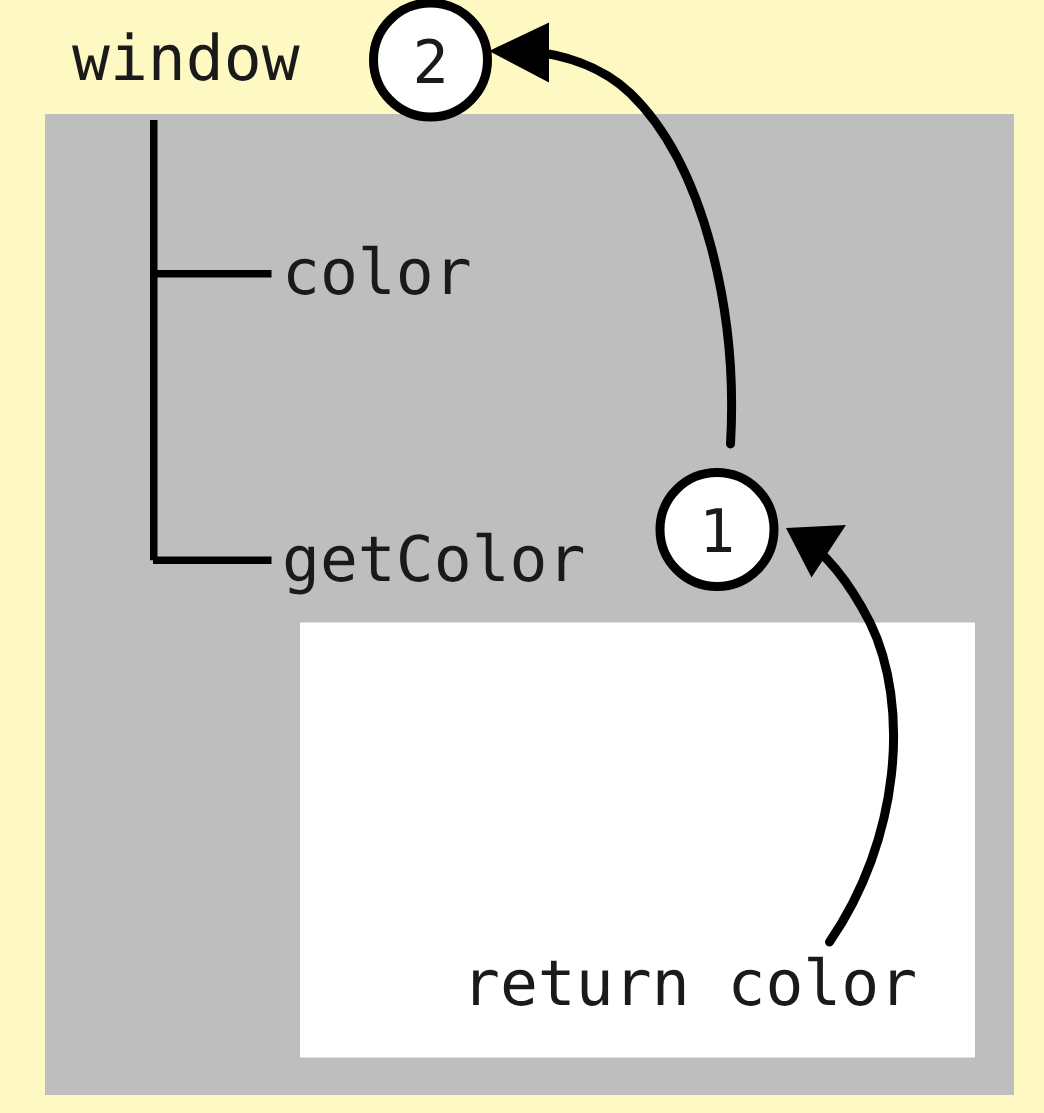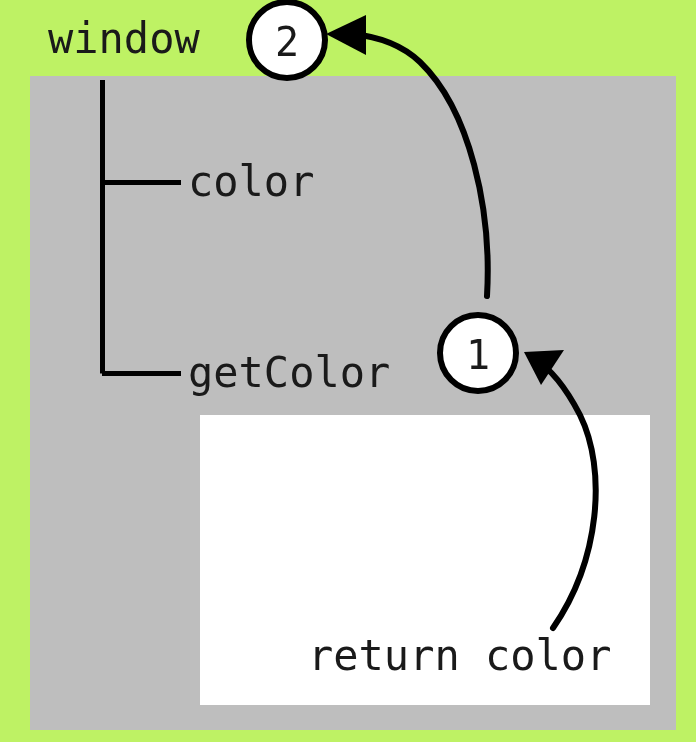--- a/index.html
+++ b/index.html
@@ -8,21 +8,21 @@
     padding: 0;
     background: #ffffff;
   }
   body {
     font-family: "DejaVu Sans Mono", "Liberation Mono", monospace;
   }
   #stage {
     position: relative;
     width: 696px;
     height: 742px;
-    background: #bef264;
+    background: #fef9c3;
     overflow: hidden;
   }
   #diagram-svg {
     position: absolute;
     left: 0;
     top: 0;
     width: 696px;
     height: 742px;
     display: block;
   }

